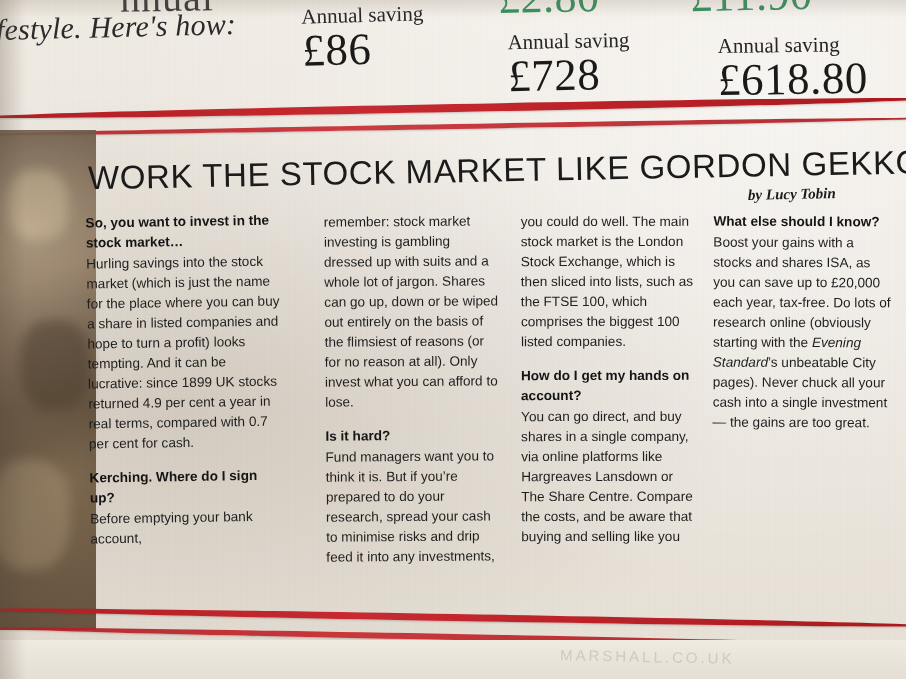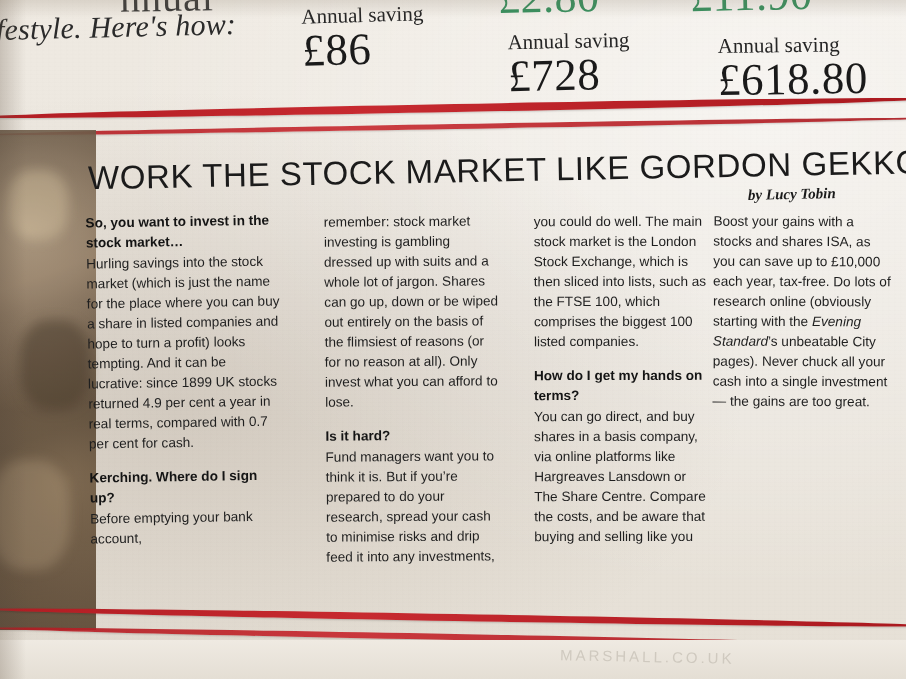--- a/index.html
+++ b/index.html
@@ -163,21 +163,21 @@
     position: absolute;
     top: 212px;
     width: 176px;
     font-family: "Liberation Sans", sans-serif;
     font-size: 13.6px;
     line-height: 20px;
     color: #1f1f1f;
   }
   #col1 { left: 88px;  transform: rotate(-0.9deg); width: 196px;}
   #col2 { left: 325px; transform: rotate(-0.45deg); width: 178px;}
-  #col3 { left: 534px; transform: rotate(-0.1deg); width: 176px;}
+  #col3 { left: 521px; transform: rotate(-0.1deg); width: 176px;}
   #col4 { left: 713px; transform: rotate(0.25deg); width: 178px;}
 
   .ph {
     font-weight: bold;
     color: #141414;
     margin: 0 0 1px 0;
   }
   .para {
     margin: 0 0 14px 0;
   }
@@ -268,26 +268,27 @@
   </div>
 
   <div class="col" id="col2">
     <p class="para">remember: stock market investing is gambling dressed up with suits and a whole lot of jargon. Shares can go up, down or be wiped out entirely on the basis of the flimsiest of reasons (or for no reason at all). Only invest what you can afford to lose.</p>
     <p class="ph">Is it hard?</p>
     <p class="para tight">Fund managers want you to think it is. But if you’re prepared to do your research, spread your cash to minimise risks and drip feed it into any investments,</p>
   </div>
 
   <div class="col" id="col3">
     <p class="para">you could do well. The main stock market is the London Stock Exchange, which is then sliced into lists, such as the FTSE 100, which comprises the biggest 100 listed companies.</p>
-    <p class="ph">How do I get my hands on terms?</p>
-    <p class="para tight">You can go direct, and buy shares in a basis company, via online platforms like Hargreaves Lansdown or The Share Centre. Compare the costs, and be aware that buying and selling like you</p>
+    <p class="ph">How do I get my hands on account?</p>
+    <p class="para tight">You can go direct, and buy shares in a single company, via online platforms like Hargreaves Lansdown or The Share Centre. Compare the costs, and be aware that buying and selling like you</p>
   </div>
 
   <div class="col" id="col4">
-    <p class="para tight"><span>Boost your gains with a stocks and shares ISA, as you can save up to £10,000 each year, tax-free. Do lots of research online (obviously starting with the </span><span class="ital">Evening Standard</span><span>’s unbeatable City pages). Never chuck all your cash into a single investment — the gains are too great.</span></p>
+    <p class="ph">What else should I know?</p>
+    <p class="para tight"><span>Boost your gains with a stocks and shares ISA, as you can save up to £20,000 each year, tax-free. Do lots of research online (obviously starting with the </span><span class="ital">Evening Standard</span><span>’s unbeatable City pages). Never chuck all your cash into a single investment — the gains are too great.</span></p>
   </div>
 
   <div class="rule-red" id="rule-bottom"></div>
   <div class="rule-red" id="rule-bottom2"></div>
   <div id="foot-shadow"></div>
   <div id="footline">MARSHALL.CO.UK</div>
 
   <div id="edge-left"></div>
   <div id="edge-top"></div>
 </div>

